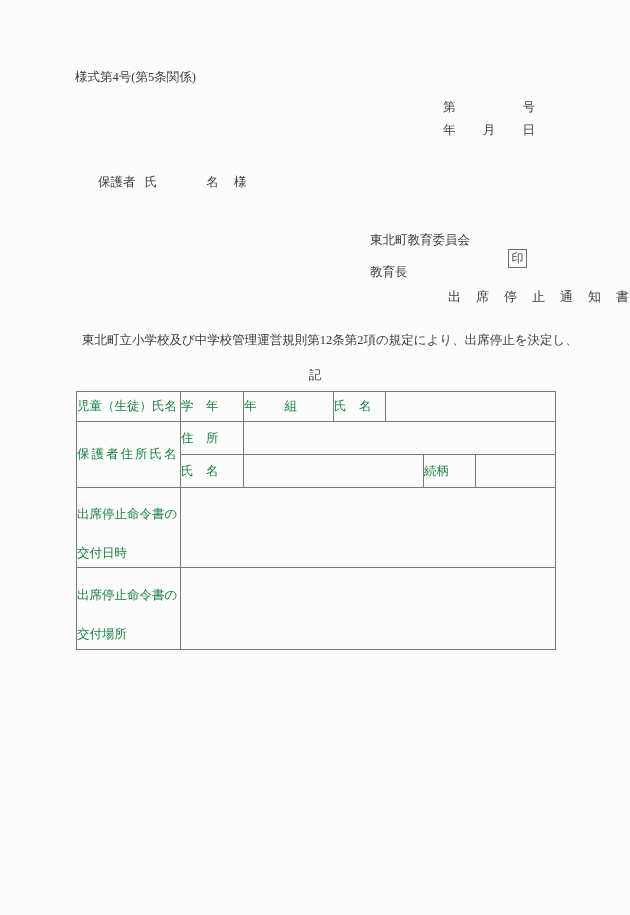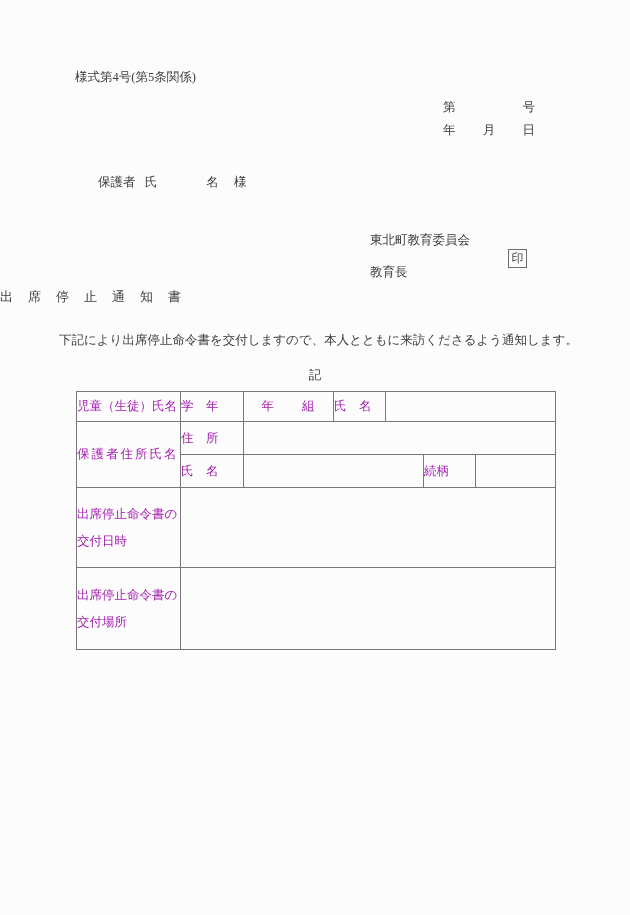--- a/index.html
+++ b/index.html
@@ -28,43 +28,43 @@
   .issuer-title { left:370px; top:265px; }
   .seal-box {
     left:508px; top:249px;
     width:19px; height:19px;
     border:1px solid #6e6e6e;
     box-sizing:border-box;
     display:flex; align-items:center; justify-content:center;
     font-size:12px; color:#4a4a4a;
   }
 
-  .doc-title { left:0; right:0; top:288px; text-align:left; font-size:13px; letter-spacing:1px; }
+  .doc-title { left:0; right:0; top:288px; text-align:right; font-size:13px; letter-spacing:1px; }
 
   .body-text { left:59px; top:329px; width:516px; }
   .body-text .line { white-space:nowrap; line-height:22.5px; font-size:12.5px; }
   .body-text .line.indent { text-indent:23px; }
   .record-marker { left:0; right:0; top:367px; text-align:center; font-size:12.5px; }
 
   table.form-table {
     position:absolute; left:76px; top:391px;
     width:479px; table-layout:fixed; border-collapse:collapse;
   }
   table.form-table td {
     border:1px solid #787878;
-    font-size:12.5px; color:#a21caf;
+    font-size:12.5px; color:#15803d;
     padding:0; vertical-align:middle;
     overflow:hidden;
   }
   td.lbl-left   { padding-left:5px; }
   td.lbl-center { }
-  td.year-class { text-align:center; padding-left:12px; letter-spacing:1px; }
+  td.year-class { padding-left:12px; letter-spacing:1px; }
   td.ls2        { letter-spacing:2px;margin-left:18px; }
   td.two-line   { vertical-align:top; padding:13px 0 0 6px; }
-  td.two-line .tl { line-height:27px; white-space:nowrap; }
+  td.two-line .tl { line-height:27px; white-space:nowrap;margin-top:12px; }
   .r1  { height:30px; }
   .r2a { height:33px; }
   .r2b { height:33px; }
   .r3  { height:80px; }
   .r4  { height:82px; }
 </style>
 </head>
 <body>
 
 <div class="abs fs form-number">様式第4号(第5条関係)</div>
@@ -89,21 +89,21 @@
 
 <div class="abs fs issuer-org">東北町教育委員会</div>
 <div class="abs fs issuer-title">教育長</div>
 <div class="abs seal-box">
   <span>印</span>
 </div>
 
 <div class="abs doc-title">出　席　停　止　通　知　書</div>
 
 <div class="abs body-text">
-  <div class="line">下記により出席停止命令書を交付しますので、本人とともに来訪くださるよう通知します。</div>
+  <div class="line indent">東北町立小学校及び中学校管理運営規則第12条第2項の規定により、出席停止を決定し、</div>
 </div>
 <div class="abs record-marker">記</div>
 
 <table class="form-table">
   <colgroup>
     <col style="width:104px">
       <col style="width:63px">
       <col style="width:90px">
     <col style="width:52px">
       <col style="width:38px">

